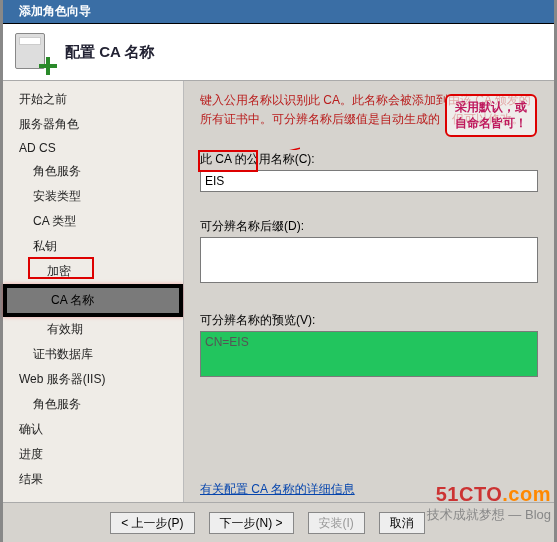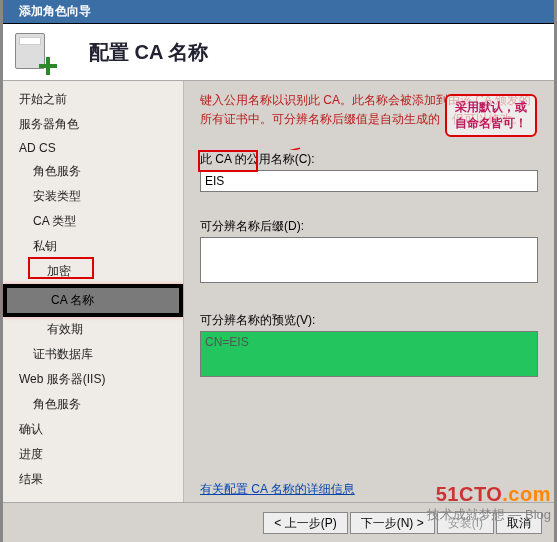--- a/index.html
+++ b/index.html
@@ -62,24 +62,23 @@
     width: 18px; height: 18px;
   }
   .plus::before, .plus::after {
     content:"";
     position:absolute;
     background:#2a8a2a;
   }
   .plus::before { left:7px; top:0; width:4px; height:18px; }
   .plus::after  { top:7px; left:0; width:18px; height:4px; }
   .header-title {
-    font-size: 20px;
+    font-size: 15px;
     font-weight: bold;
     color: #223;
-    margin-left: 24px;
   }
   .body {
     display: flex;
     height: calc(100% - 56px - 22px - 40px);
     background: #d6d3ce;
   }
   .sidebar {
     width: 180px;
     background: #efece7;
     border-right: 1px solid #bbb;
@@ -134,23 +133,23 @@
     cursor: pointer;
     position: absolute;
     bottom: 4px;
     left: 16px;
   }
   .footer {
     height: 40px;
     border-top: 1px solid #aaa;
     display: flex;
     align-items: center;
-    justify-content: flex-end;
-    gap: 2px;
-    padding-right: 12px;
+    justify-content: center;
+    gap: 14px;
+    padding-right: 22px;
     background:#d6d3ce;
   }
   button.nav {
     font-size: 12px;
     padding: 2px 10px;
     height: 22px;
     border: 1px solid #888;
     background: #eee;
     cursor: pointer;
   }

